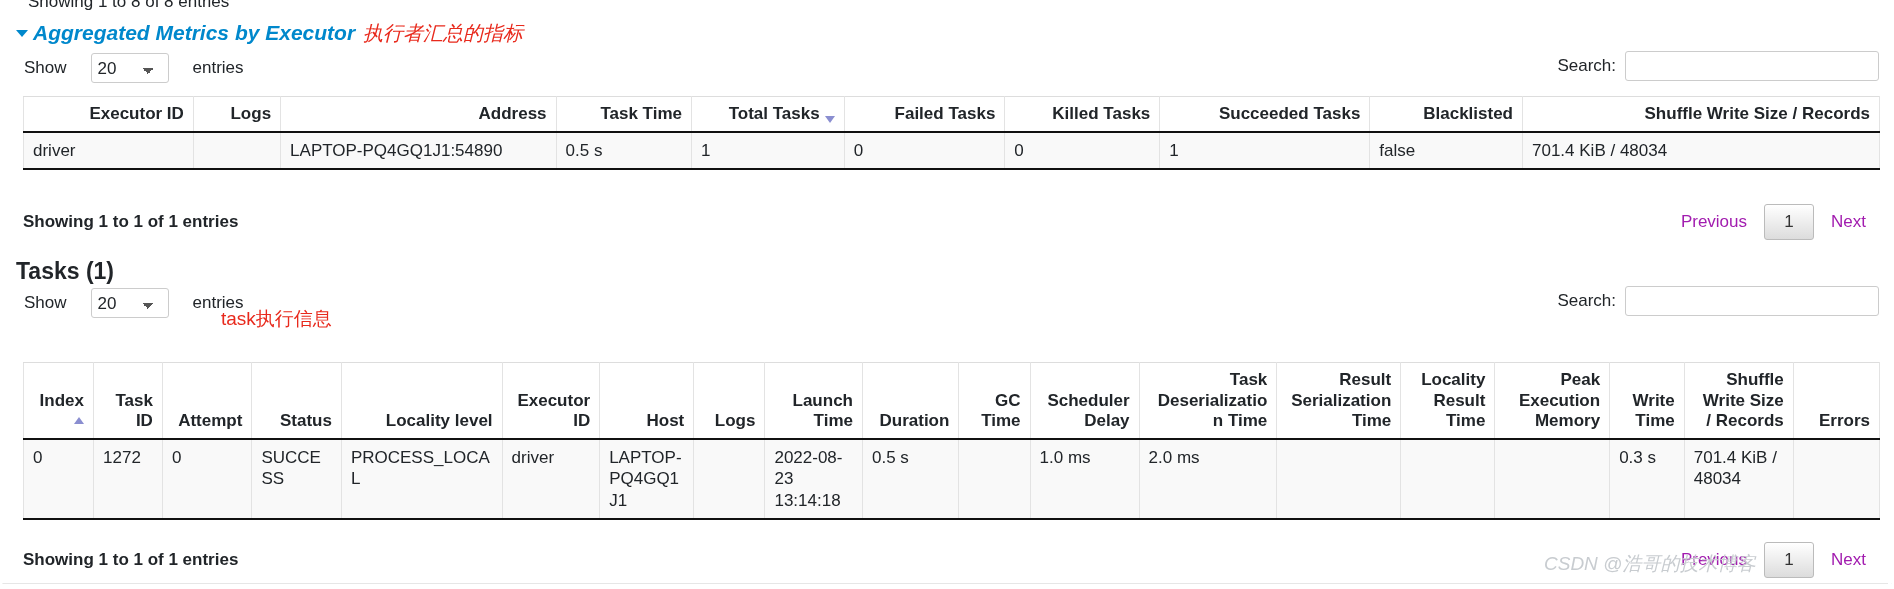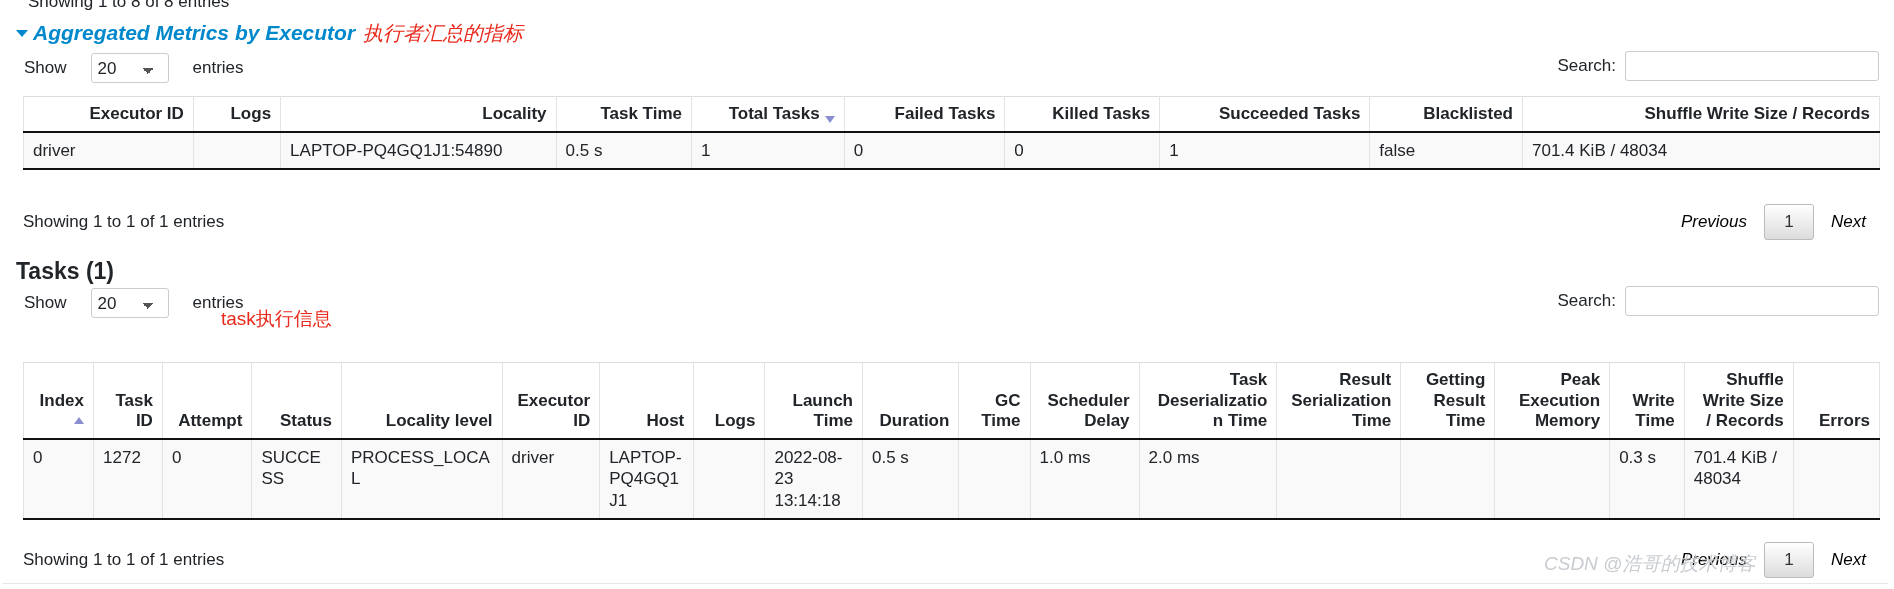--- a/index.html
+++ b/index.html
@@ -169,35 +169,35 @@
     position: relative; top: 5px;
   }
 
   
   .dt-info {
     position: absolute;
     left: 23px;
     font-size: 17px;
     color: #212529;
     white-space: nowrap;
+    font-weight: bold;
   }
   .dt-paging {
     position: absolute;
     right: 14px;
     display: flex;
     align-items: center;
     font-size: 17px;
     white-space: nowrap;
   }
   .dt-paging a {
-    color: #000000;
+    color: #a21caf;
     text-decoration: none;
     padding: 0 14px;
     cursor: pointer;
-    font-style: italic;
   }
   .dt-paging .page-current {
     display: inline-block;
     min-width: 26px;
     text-align: center;
     padding: 7px 11px;
     border: 1px solid #bbb;
     border-radius: 3px;
     background: linear-gradient(to bottom, #fff 0%, #dcdcdc 100%);
     color: #333;
@@ -272,21 +272,21 @@
         <col style="width:140px">
         <col style="width:135px">
         <col style="width:183px">
       <col style="width:133px">
         <col style="width:311px">
     </colgroup>
     <thead>
       <tr>
         <th><span>Executor ID</span></th>
         <th><span>Logs</span></th>
-        <th><span>Locality</span></th>
+        <th><span>Address</span></th>
         <th><span>Task Time</span></th>
         <th><span>Total Tasks</span><span class="sort-desc"></span></th>
         <th><span>Failed Tasks</span></th>
         <th><span>Killed Tasks</span></th>
         <th><span>Succeeded Tasks</span></th>
         <th><span>Blacklisted</span></th>
         <th><span>Shuffle Write Size / Records</span></th>
       </tr>
     </thead>
     <tbody>
@@ -360,21 +360,21 @@
         <th><span>Locality level</span></th>
         <th><span>Executor ID</span></th>
         <th><span>Host</span></th>
         <th><span>Logs</span></th>
         <th><span>Launch Time</span></th>
         <th><span>Duration</span></th>
         <th><span>GC Time</span></th>
         <th><span>Scheduler Delay</span></th>
         <th><span>Task Deserialization Time</span></th>
         <th><span>Result Serialization Time</span></th>
-        <th><span>Getting Result Time</span></th>
+        <th><span>Locality Result Time</span></th>
         <th><span>Peak Execution Memory</span></th>
         <th><span>Write Time</span></th>
         <th><span>Shuffle Write Size / Records</span></th>
         <th><span>Errors</span></th>
       </tr>
     </thead>
     <tbody>
       <tr>
         <td>0</td>
         <td>1272</td>

